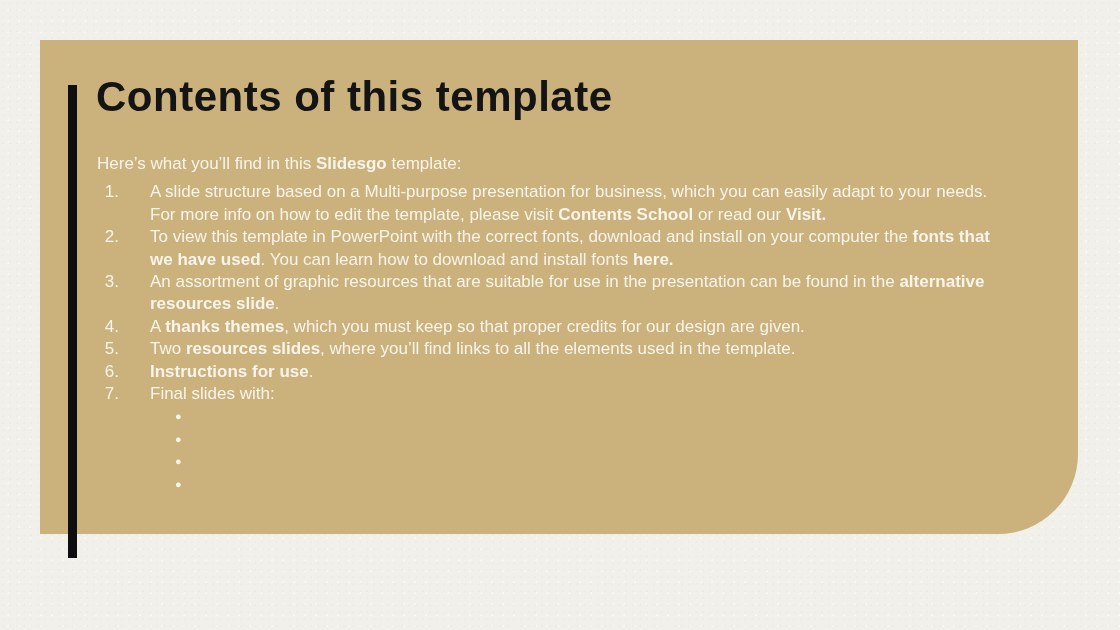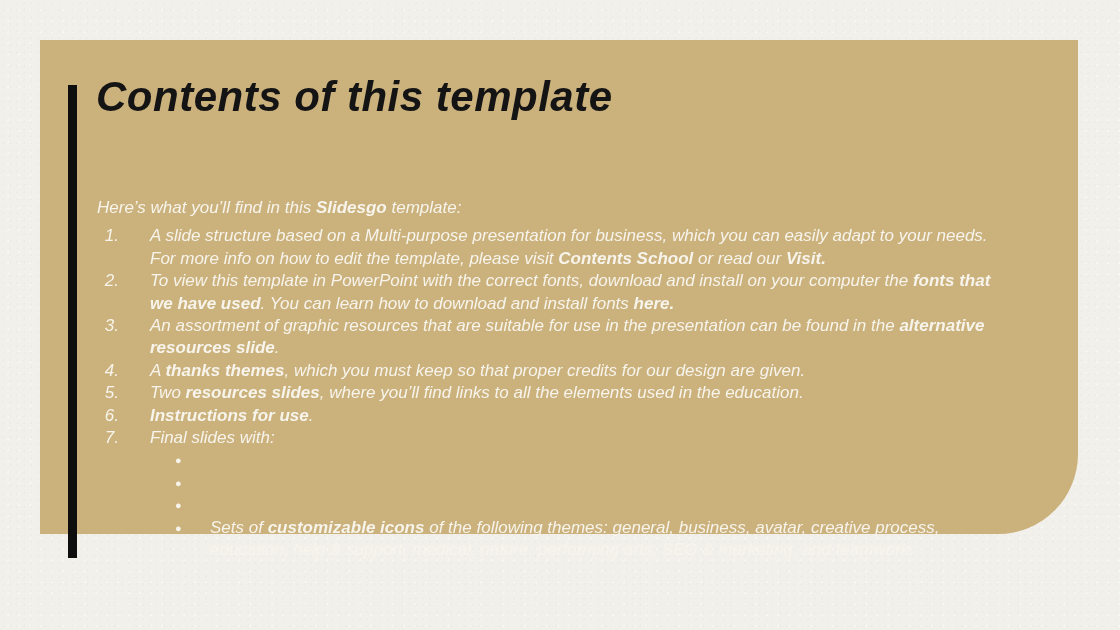--- a/index.html
+++ b/index.html
@@ -18,21 +18,20 @@
     overflow: hidden;
   }
   .card {
     position: absolute;
     left: 40px;
     top: 40px;
     width: 1038px;
     height: 494px;
     background: #cbb17c;
     border-bottom-right-radius: 80px;
-    font-style: italic;
   }
   .bar {
     position: absolute;
     left: 28px;
     top: 45px;
     width: 9px;
     height: 473px;
     background: #0e0e0e;
   }
   .title {
@@ -49,21 +48,20 @@
   }
   .body {
     position: absolute;
     left: 57px;
     top: 113px;
     width: 914px;
     font-size: 17px;
     line-height: 22.4px;
     font-weight: 400;
     color: #f7f4ec;
-    margin-top: 44px;
   }
   .line { margin: 0; }
   .list { margin: 6px 0 0 0; }
   .num-row { display: flex; }
   .num { flex: none; width: 22px; text-align: right; }
   .txt { flex: 1; margin-left: 31px; }
   .sub-row { display: flex; padding-left: 78px; }
   .bullet { flex: none; width: 35px; font-size: 11px; line-height: 22.4px; }
   .sub-txt { flex: 1; }
   .b { font-weight: 700; }
@@ -89,39 +87,38 @@
           <div class="num-row">
             <span class="num">3.</span>
             <span class="txt"><span>An assortment of graphic resources that are suitable for use in the presentation can be found in the </span><span class="b">alternative resources slide</span><span>.</span></span>
           </div>
           <div class="num-row">
             <span class="num">4.</span>
             <span class="txt"><span>A </span><span class="b">thanks themes</span><span>, which you must keep so that proper credits for our design are given.</span></span>
           </div>
           <div class="num-row">
             <span class="num">5.</span>
-            <span class="txt"><span>Two </span><span class="b">resources slides</span><span>, where you’ll find links to all the elements used in the education.</span></span>
+            <span class="txt"><span>Two </span><span class="b">resources slides</span><span>, where you’ll find links to all the elements used in the template.</span></span>
           </div>
           <div class="num-row">
             <span class="num">6.</span>
             <span class="txt"><span class="b">Instructions for use</span><span>.</span></span>
           </div>
           <div class="num-row">
             <span class="num">7.</span>
             <span class="txt"><span>Final slides with:</span></span>
           </div>
           <div class="sub-row">
             <span class="bullet">●</span>
           </div>
           <div class="sub-row">
             <span class="bullet">●</span>
           </div>
           <div class="sub-row">
             <span class="bullet">●</span>
           </div>
           <div class="sub-row">
             <span class="bullet">●</span>
-            <span class="sub-txt"><span>Sets of </span><span class="b">customizable icons</span><span> of the following themes: general, business, avatar, creative process, education, help &amp; support, medical, nature, performing arts, SEO &amp; marketing, and teamwork.</span></span>
           </div>
         </div>
     </div>
   </div>
 </div>
 
 </body></html>

